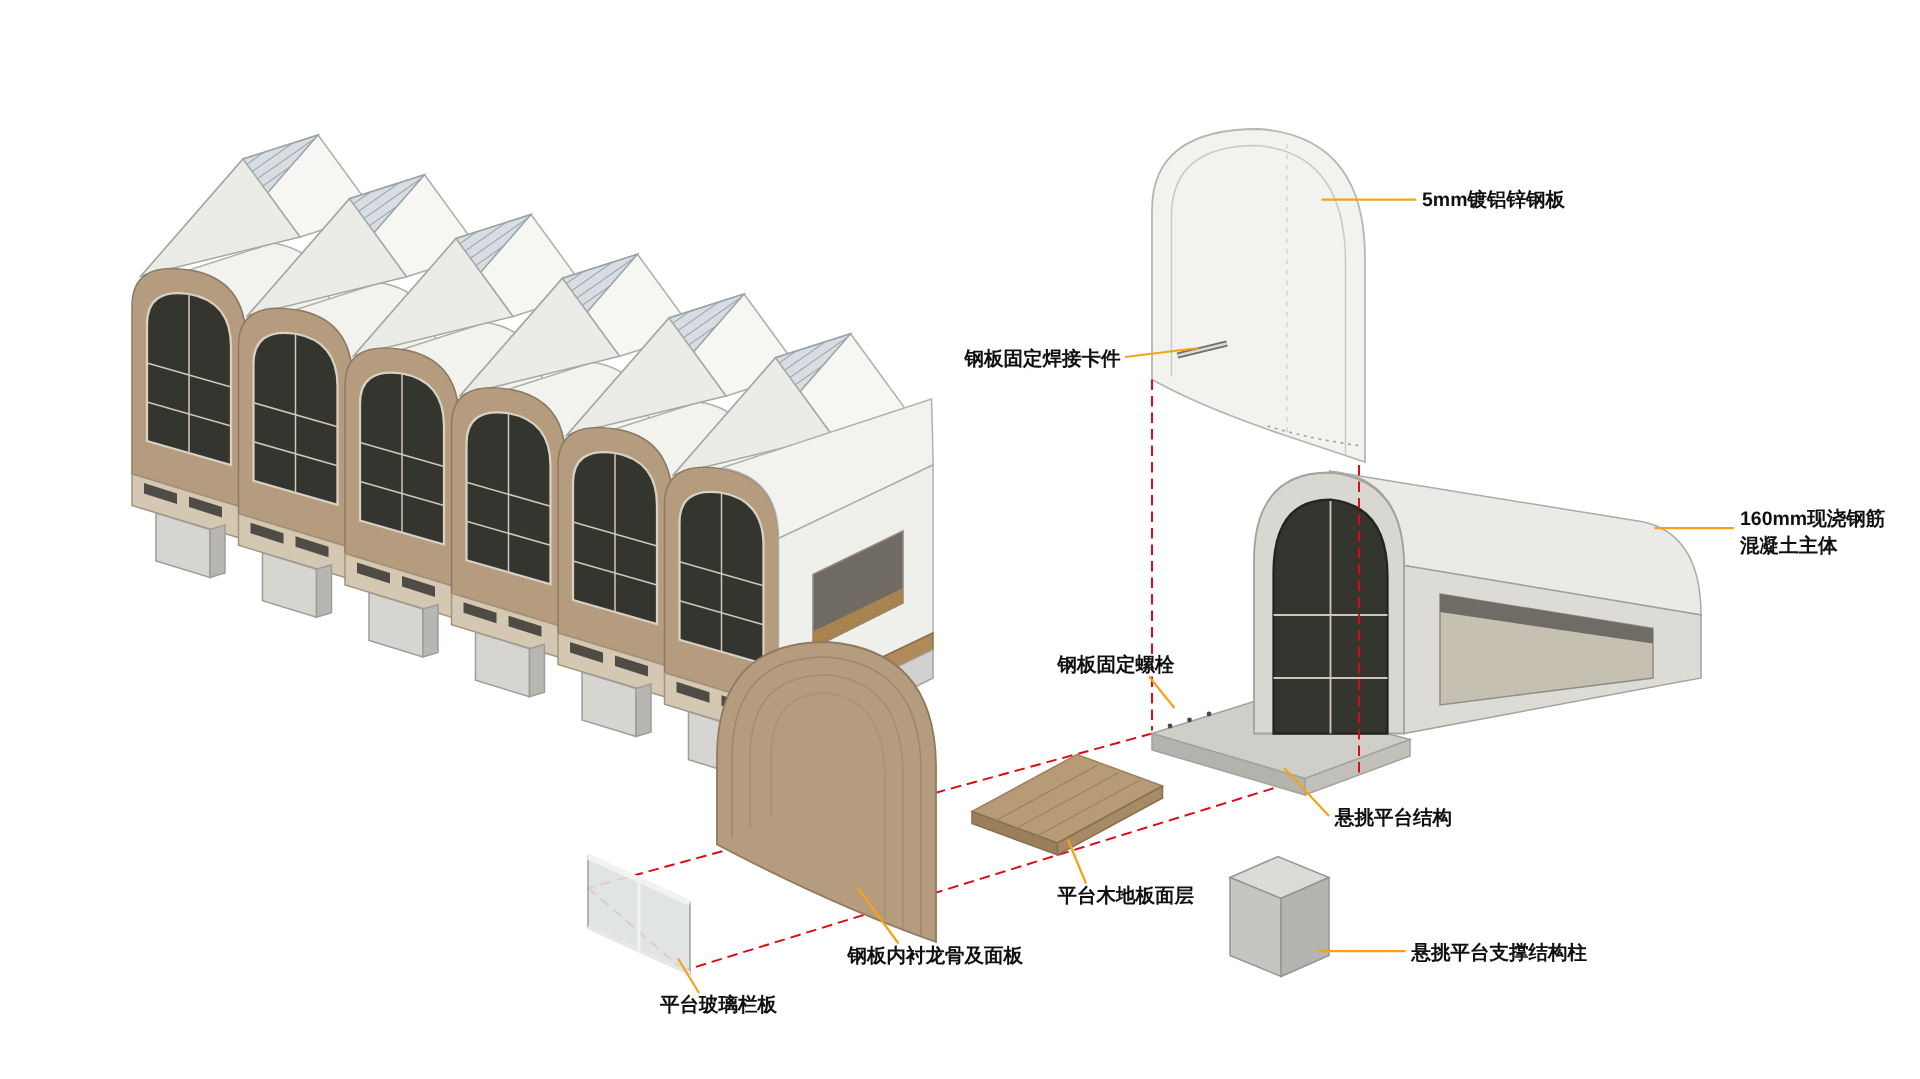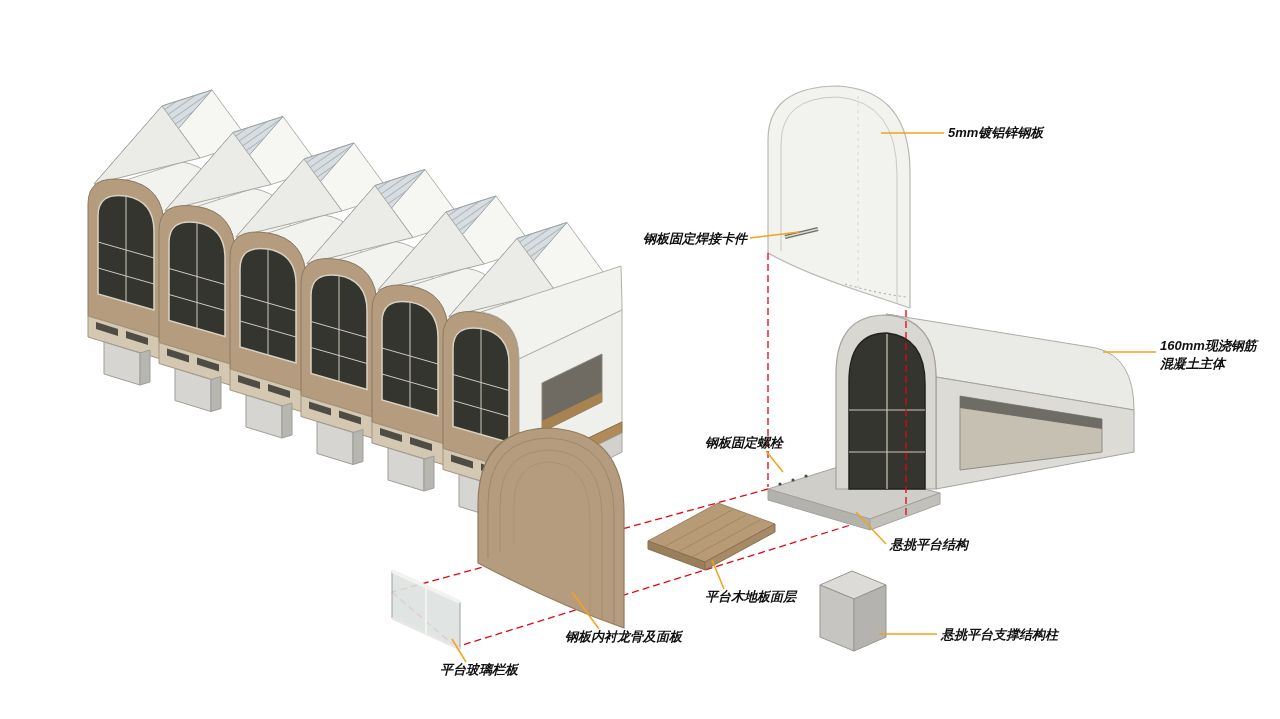--- a/index.html
+++ b/index.html
@@ -1,17 +1,17 @@
 <!DOCTYPE html>
 <html style="--accent: #F5A21B; --guide-red: #E30613; --wood: #B59C7E; --wood-dark: #8F7759; --concrete: #D8D7D2; --panel-white: #F2F2EF; --glazing: #D7DDE0; --window-dark: #35352F;"><head>
 <meta charset="utf-8">
 <style>
   html,body{margin:0;padding:0;background:#ffffff;}
   .stage{position:relative;width:1280px;height:719px;background:#ffffff;overflow:hidden;
-         font-family:"Liberation Sans","DejaVu Sans",sans-serif;font-style:italic;}
+         font-family:"Liberation Sans","DejaVu Sans",sans-serif;}
   svg{display:block;}
   svg text{font-family:"Liberation Sans","DejaVu Sans",sans-serif;font-weight:bold;font-size:13px;fill:#111;}
 </style>
 </head>
 <body>
 
 <div class="stage">
 <svg width="1280" height="719" viewBox="0 0 1280 719">
   <defs>
     <pattern id="glz" patternUnits="userSpaceOnUse" width="6" height="6" patternTransform="rotate(55)">

